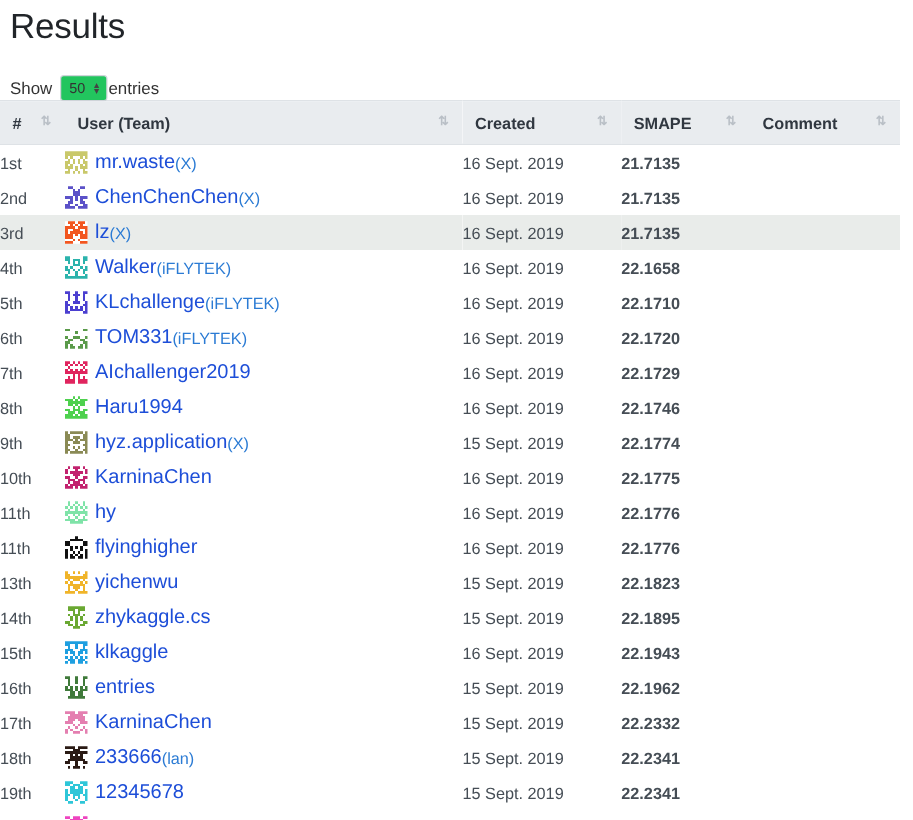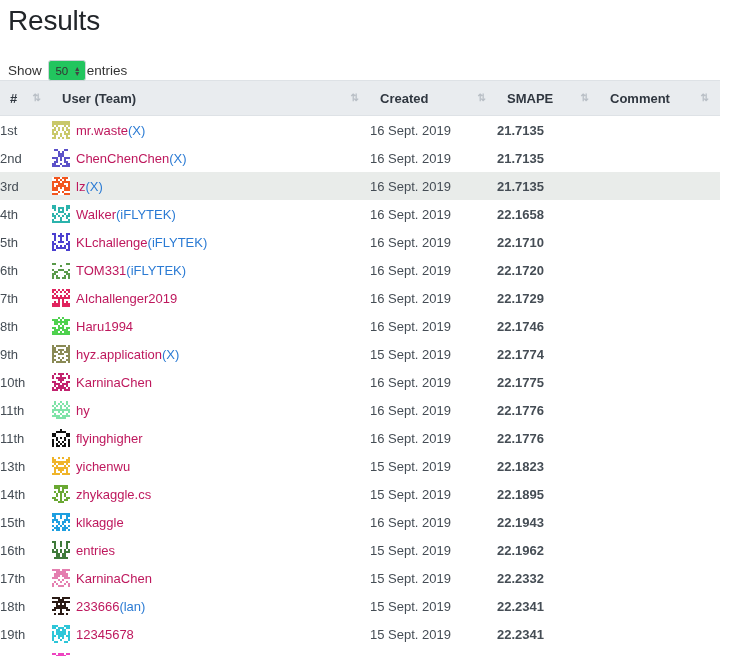--- a/index.html
+++ b/index.html
@@ -163,22 +163,22 @@
   }
   .avatar {
     width: 18px;
     height: 18px;
     flex: 0 0 auto;
     margin-right: 6px;
     image-rendering: pixelated;
     display: block;
   }
   .uname {
-    color: #be185d;
-    font-size: 13px;
+    color: #1d4ed8;
+    font-size: 16px;
   }
   .team {
     color: #2b7bd4;
     font-size: 13px;
     margin-left: 3px;
   }
   .paren { color: #2b7bd4; }
 </style>
 </head>
 <body>

